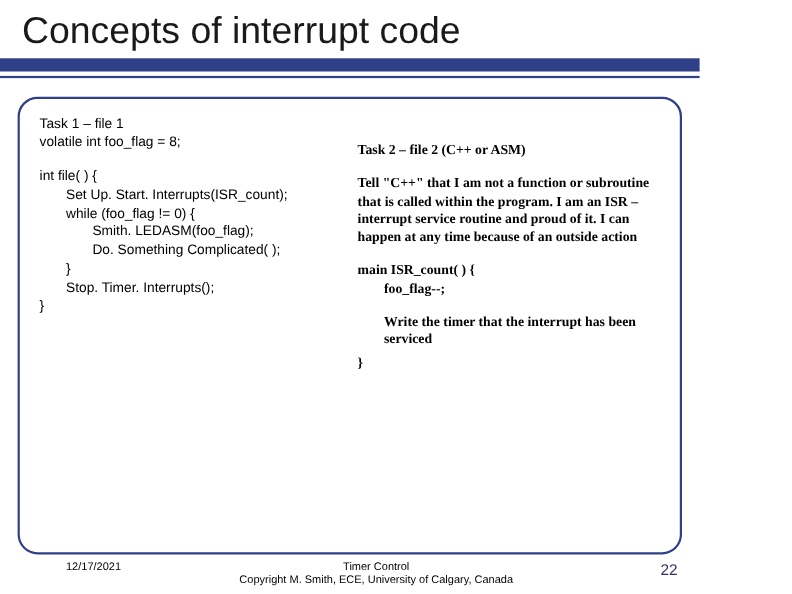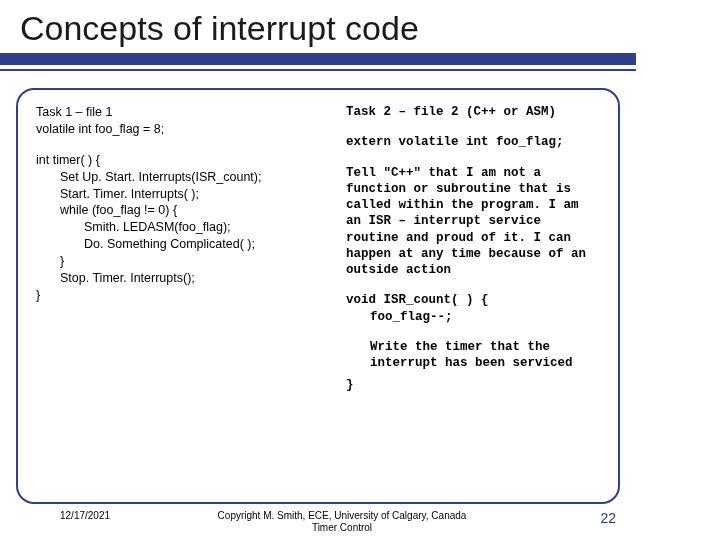--- a/index.html
+++ b/index.html
@@ -41,36 +41,37 @@
     right: 16px;
     top: 88px;
     bottom: 36px;
     border: 2px solid #2f3f88;
     border-radius: 18px;
     box-sizing: border-box;
     padding: 14px 18px 8px 18px;
   }
   .cols {
     display: flex;
-    gap: 45px;
+    gap: 24px;
     height: 100%;
   }
   .col-left {
     flex: 0 0 47%;
     font-size: 12.5px;
     color: #000;
     line-height: 1.35;
     font-family: Arial, sans-serif;
   }
   .col-right {
     flex: 1;
     font-size: 12.5px;
     color: #000;
     line-height: 1.3;
-    font-family: Liberation Mono, monospace;
+    font-family: Liberation Serif, serif;
+    margin-top: 24px;
   }
   .para {
     margin-bottom: 14px;
   }
   .indent1 { padding-left: 24px; }
   .indent2 { padding-left: 48px; }
   .bold { font-weight: bold; }
   .footer {
     position: absolute;
     left: 0;
@@ -110,50 +111,48 @@
 
   <div class="body-frame">
     <div class="cols">
 
       <div class="col-left">
         <div class="para">
           <div>Task 1 – file 1</div>
           <div>volatile int foo_flag = 8;</div>
         </div>
         <div>
-          <div>int timer( ) {</div>
+          <div>int file( ) {</div>
           <div class="indent1">Set Up. Start. Interrupts(ISR_count);</div>
-          <div class="indent1">Start. Timer. Interrupts( );</div>
           <div class="indent1">while (foo_flag != 0) {</div>
           <div class="indent2">Smith. LEDASM(foo_flag);</div>
           <div class="indent2">Do. Something Complicated( );</div>
           <div class="indent1">}</div>
           <div class="indent1">Stop. Timer. Interrupts();</div>
           <div>}</div>
         </div>
       </div>
 
       <div class="col-right">
         <div class="para bold">Task 2 – file 2  (C++ or ASM)</div>
-        <div class="para bold">extern volatile int foo_flag;</div>
         <div class="para bold">Tell "C++" that I am not a function or subroutine that is called within the program. I am an ISR – interrupt service routine  and proud of it. I can happen at any time because of an outside action</div>
         <div class="bold">
-          <div>void ISR_count( ) {</div>
+          <div>main ISR_count( ) {</div>
           <div class="indent1">foo_flag--;</div>
         </div>
         <div class="para"></div>
         <div class="bold indent1" style="margin-bottom:6px;">Write the timer that the interrupt has been serviced</div>
         <div class="bold">}</div>
       </div>
 
     </div>
   </div>
 
   <div class="footer">
     <div class="footer-date">12/17/2021</div>
     <div class="footer-center">
+      <div>Timer Control</div>
       <div>Copyright M. Smith, ECE, University of Calgary, Canada</div>
-      <div>Timer Control</div>
     </div>
     <div class="footer-page">22</div>
   </div>
 
 </div>
 
 </body></html>

